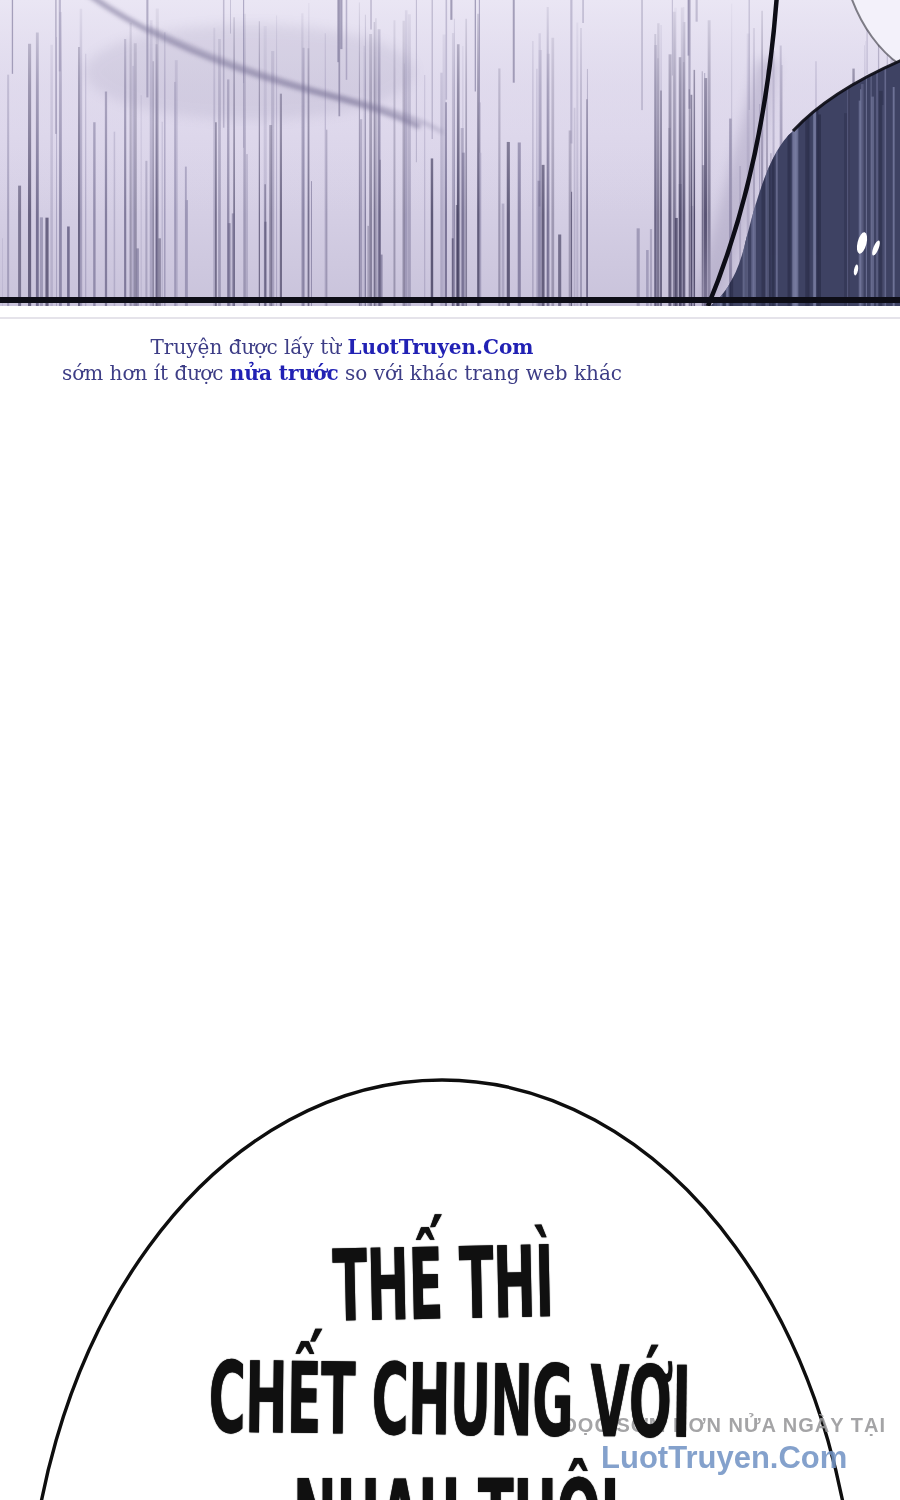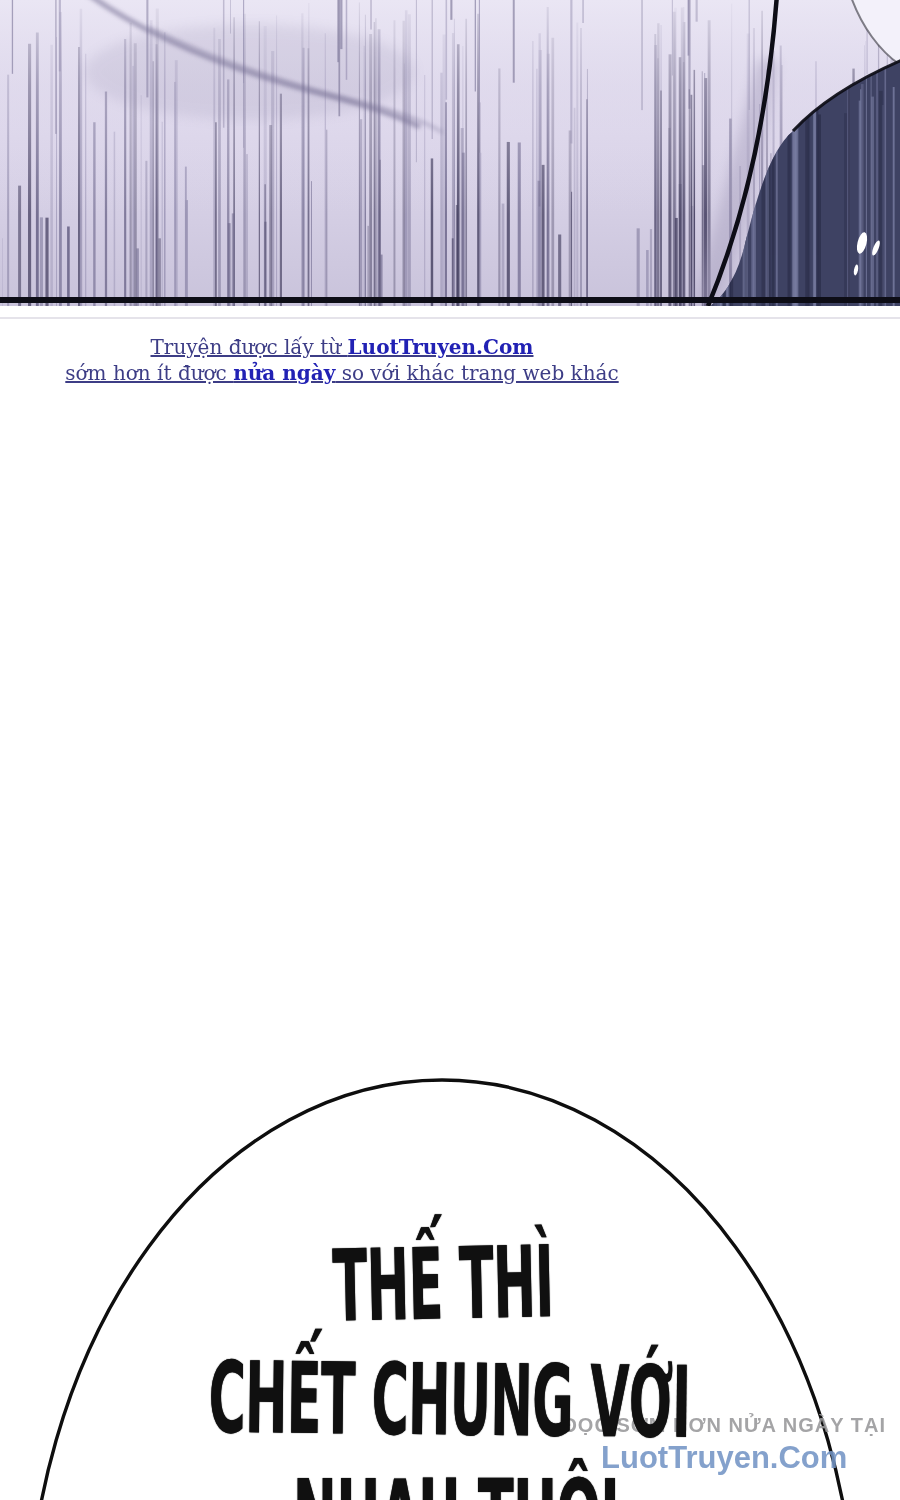--- a/index.html
+++ b/index.html
@@ -15,21 +15,20 @@
     position:absolute;top:317px;left:0;width:900px;height:2px;
     background:rgba(168,163,185,0.30);
   }
   
   #promo{
     position:absolute;top:334px;left:0;width:684px;
     text-align:center;
     font-family:"DejaVu Serif",serif;
     font-size:20px;line-height:26px;
     color:var(--promo-color,#3d3d86);
-    text-decoration:underline;
   }
   #promo .pb{font-weight:700;color:var(--link-color,#2121b4);}
   
   #bubble-svg{position:absolute;top:1056px;left:0;z-index:2;}
   .brush{
     position:absolute;left:0;width:900px;text-align:center;
     font-family:"DejaVu Sans",sans-serif;font-weight:700;
     color:var(--ink,#101010);letter-spacing:-1px;line-height:1;
     white-space:nowrap;z-index:4;
     text-shadow:0 0 1px var(--ink,#101010);
@@ -350,21 +349,21 @@
         <ellipse cx="856" cy="270" rx="2" ry="5.5" fill="#ffffff" transform="rotate(10 856 270)"></ellipse>
       </g>
       <path d="M777,-6 C770,90 752,200 708,306" stroke="#0d0d16" stroke-width="4.5" fill="none"></path>
       <path d="M902,60 C856,80 818,104 793,131" stroke="#0d0d16" stroke-width="3.2" fill="none" opacity="0.92"></path>
       <rect x="0" y="297" width="900" height="6" fill="#0d0d16"></rect>
     </svg>
   <div id="panel-shadow-line"></div>
 
   <div id="promo">
     <div><span>Truyện được lấy từ </span><span class="pb">LuotTruyen.Com</span></div>
-    <div><span>sớm hơn ít được </span><span class="pb">nửa ngày</span><span> so với khác trang web khác</span></div>
+    <div><span>sớm hơn ít được </span><span class="pb">nửa trước</span><span> so với khác trang web khác</span></div>
   </div>
 
   <svg id="bubble-svg" width="900" height="470" viewBox="0 0 900 470">
     <ellipse cx="442" cy="594" rx="415" ry="570" fill="#ffffff" stroke="#0e0e0e" stroke-width="3.4"></ellipse>
   </svg>
 
   <div class="brush" id="bubble-line1">THẾ THÌ</div>
   <div class="brush" id="bubble-line2">CHẾT CHUNG VỚI</div>
   <div class="brush" id="bubble-line3">NHAU THÔI</div>
 

